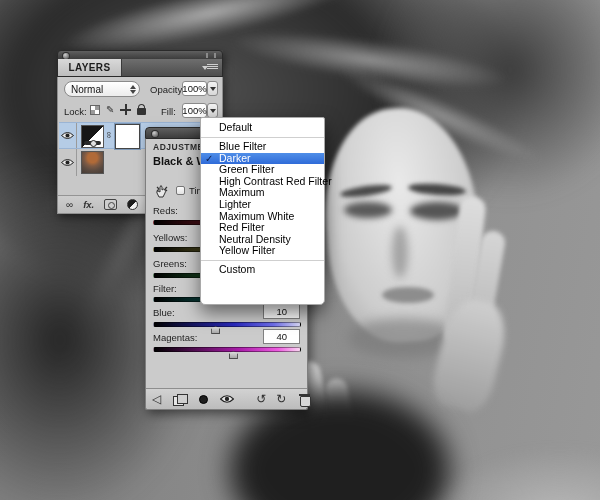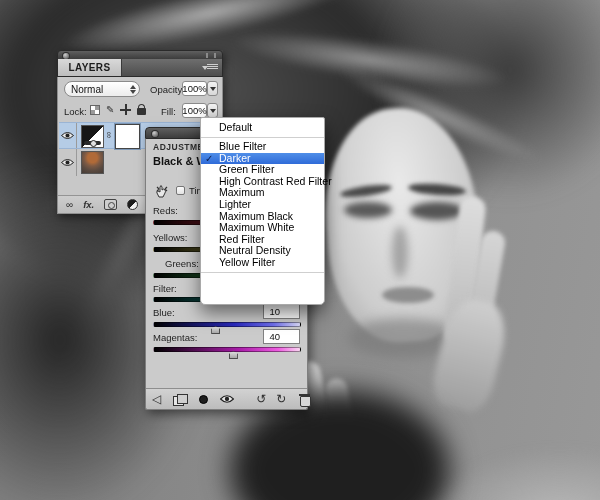--- a/index.html
+++ b/index.html
@@ -105,21 +105,21 @@
   .slider-label { position:absolute; left:7px; font-size:9.5px; color:#222; }
   .track { position:absolute; left:7px; width:148px; height:5px; border:1px solid rgba(0,0,0,.4); border-radius:2px; }
   .tr-reds     { background:linear-gradient(to right,#000,#6e1420 55%,#b5303c 85%,#d6606a); }
   .tr-yellows  { background:linear-gradient(to right,#000,#5e5a24 50%,#b5ac46 85%,#e4dc96); }
   .tr-greens   { background:linear-gradient(to right,#000,#1d5c2a 55%,#4fae56 85%,#a2d8a4); }
   .tr-cyans    { background:linear-gradient(to right,#000,#0e5e58 55%,#3fb0a8 85%,#a8dcd6); }
   .tr-blues    { background:linear-gradient(to right,#000,#2a2ac0 55%,#7070ee 82%,#dcdcfa); }
   .tr-magentas { background:linear-gradient(to right,#000,#a81ca8 58%,#ee5ce0 85%,#fad6f2); }
   .thumb-pent { position:absolute; width:9px; height:8px; background:linear-gradient(#dcdcdc,#a8a8a8); border:1px solid #4d4d4d;
     clip-path:polygon(50% 0,100% 38%,100% 100%,0 100%,0 38%); transform:translateX(-4px); }
-  .val-box { position:absolute; left:117px; width:37px; height:15px; background:#fff; border:1px solid #818181; font-size:9.5px; color:#111; display:flex; align-items:center; justify-content:flex-end; padding-right:19px; }
+  .val-box { position:absolute; left:117px; width:37px; height:15px; background:#fff; border:1px solid #818181; font-size:9.5px; color:#111; display:flex; align-items:center; justify-content:flex-end; padding-right:12px; }
   .adj-toolbar { position:absolute; left:0; bottom:0; width:161px; height:21px; border-top:1px solid #8e8e8e; background:linear-gradient(#d2d2d2,#bcbcbc); border-radius:0 0 3px 3px; display:flex; align-items:center; }
   .adj-toolbar .sp { flex:0 0 auto; }
   .glyph-btn { font-size:12px; color:#2e2e2e; line-height:14px; }
   .tb-panels { position:relative; width:13px; height:11px; }
   .tb-panels:before { content:""; position:absolute; left:0; top:2px; width:9px; height:8px; border:1px solid #333; background:#e6e6e6; }
   .tb-panels:after { content:""; position:absolute; left:4px; top:0; width:9px; height:8px; border:1px solid #333; background:#cfcfcf; }
   .tb-dot { width:9px; height:9px; border-radius:50%; background:#1e1e1e; border:1px solid #000; }
   .trash { position:relative; width:10px; height:11px; }
   .trash:before { content:""; position:absolute; left:0; top:2px; width:9px; height:9px; border:1px solid #333; border-radius:1px 1px 2px 2px; background:#d6d6d6; }
   .trash:after { content:""; position:absolute; left:-1px; top:0; width:11px; height:2px; background:#333; }
@@ -260,21 +260,21 @@
         <span class="checkbox"></span>
         <span class="tint-label">Tint</span>
       </div>
 
       <span class="slider-label" style="top:66px;">Reds:</span>
       <div class="track tr-reds" style="top:81px;"></div>
 
       <span class="slider-label" style="top:93px;">Yellows:</span>
       <div class="track tr-yellows" style="top:108px;"></div>
 
-      <span class="slider-label" style="top:119px;margin-left:12px;">Greens:</span>
+      <span class="slider-label" style="top:119px;">Greens:</span>
       <div class="track tr-greens" style="top:134px;"></div>
 
       <span class="slider-label" style="top:144px;">Filter:</span>
       <div class="track tr-cyans" style="top:158px;"></div>
 
       <span class="slider-label" style="top:168px;">Blue:</span>
       <div class="val-box" style="top:165px;">10</div>
       <div class="track tr-blues" style="top:183px;"></div>
       <div class="thumb-pent" style="top: 187px; left: 69.16px;"></div>
 
@@ -305,21 +305,21 @@
     <div class="menu-sep"></div>
     <div class="menu-item">Blue Filter</div>
     <div class="menu-item highlighted">
       <span class="menu-check">✓</span>
       <span>Darker</span>
     </div>
     <div class="menu-item">Green Filter</div>
     <div class="menu-item">High Contrast Red Filter</div>
     <div class="menu-item">Maximum</div>
     <div class="menu-item">Lighter</div>
-    <div class="menu-item">Maximum Black</div>
     <div class="menu-item">Maximum White</div>
     <div class="menu-item">Red Filter</div>
     <div class="menu-item">Neutral Density</div>
     <div class="menu-item">Yellow Filter</div>
     <div class="menu-sep"></div>
+    <div class="menu-item menu-pad">Custom</div>
   </div>
 
 </div>
 
 </body></html>

